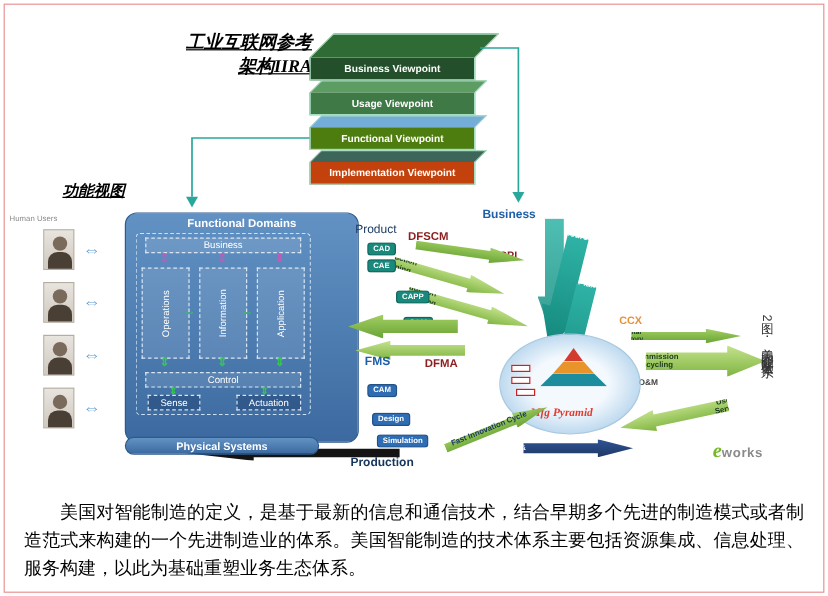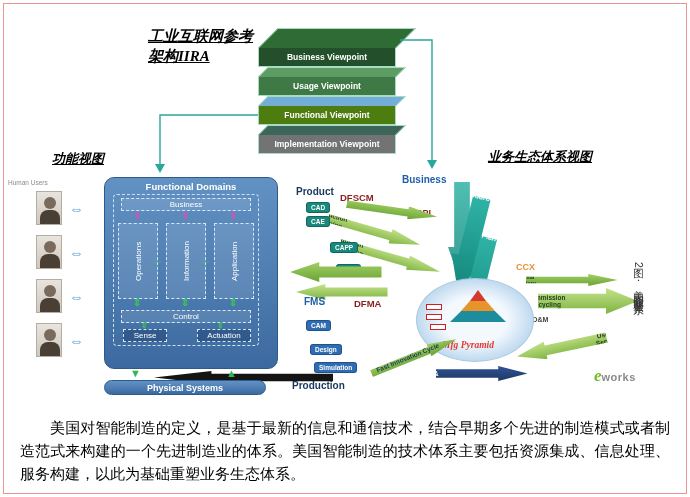--- a/index.html
+++ b/index.html
@@ -2,21 +2,21 @@
 <html><head>
 <meta charset="utf-8">
 <style>
   *{margin:0;padding:0;box-sizing:border-box;}
   html,body{background:#fff;}
   body{font-family:"Liberation Sans",sans-serif;}
   .canvas{position:relative;width:690px;height:497px;background:#fff;overflow:hidden;}
   .frame{position:absolute;inset:3px;border:1px solid #ec9393;}
   .abs{position:absolute;}
   .hand{font-family:"Liberation Serif",serif;font-style:italic;font-weight:bold;color:#000;}
-  .title{font-size:15px;line-height:20px;text-align:left;}
+  .title{font-size:15px;line-height:20px;text-align:right;}
   .title div{text-decoration:underline;}
   .sec-label{font-size:13px;text-decoration:underline;}
   .layer{position:absolute;left:0;width:138px;}
   .ltop{transform:skewX(-45deg);transform-origin:0 100%;border:1px solid #a6dcc0;border-bottom:none;}
   .lfront{height:19px;display:flex;align-items:center;justify-content:center;color:#fff;font-size:8.5px;font-weight:bold;border:1px solid #a6dcc0;border-top:none;}
   .fd-box{background:linear-gradient(180deg,#6292c4,#3c6aa0);border-radius:10px;border:1px solid #2e598c;}
   .fd-title{position:absolute;left:0;width:100%;color:#fff;font-size:9.5px;font-weight:bold;text-align:center;}
   .dashed-panel{position:absolute;border:1px dashed #cfe0f2;border-radius:4px;}
   .fd-bar{position:absolute;background:rgba(255,255,255,.10);border:1px dashed #d8e6f4;color:#fff;font-size:8px;display:flex;align-items:center;justify-content:center;text-align:center;}
   .fd-col{writing-mode:vertical-rl;transform:rotate(180deg);}
@@ -66,53 +66,52 @@
     <div class="layer" style="top:39px;">
       <div class="ltop" style="height:10px;background:#5d9c62;"></div>
       <div class="lfront" style="background:#3f7a46;">Usage Viewpoint</div>
     </div>
     <div class="layer" style="top:68px;">
       <div class="ltop" style="height:10px;background:#74aed8;"></div>
       <div class="lfront" style="background:#4d7c0f;">Functional Viewpoint</div>
     </div>
     <div class="layer" style="top:97px;">
       <div class="ltop" style="height:10px;background:#3e655a;"></div>
-      <div class="lfront" style="background:#737373;">Implementation Viewpoint</div>
+      <div class="lfront" style="background:#c2410c;">Implementation Viewpoint</div>
     </div>
   </div>
 
   <svg class="abs" width="690" height="497" viewBox="0 0 690 497" style="left:0;top:0;">
     <path d="M258 115 H160 V164" fill="none" stroke="#2aa79b" stroke-width="1.4"></path>
     <polygon points="155,164 165,164 160,173" fill="#2aa79b"></polygon>
     <path d="M400 40 H432 V160" fill="none" stroke="#2aa79b" stroke-width="1.4"></path>
     <polygon points="427,160 437,160 432,169" fill="#2aa79b"></polygon>
   </svg>
 
   <span class="abs hand sec-label" style="left:52px;top:150px;text-align:center;">功能视图</span>
-  <span class="abs hand sec-label" style="left:488px;top:148px;">业务生态体系视图</span>
 
   <span class="abs" style="left:8px;top:179px;font-size:6.5px;color:#8a8a8a;">Human Users</span>
   <div class="userrow" style="left:36px;top:191px;">
     <div class="avatar"></div>
     <span class="swap">⇔</span>
   </div>
   <div class="userrow" style="left:36px;top:235px;">
     <div class="avatar"></div>
     <span class="swap">⇔</span>
   </div>
   <div class="userrow" style="left:36px;top:279px;">
     <div class="avatar"></div>
     <span class="swap">⇔</span>
   </div>
   <div class="userrow" style="left:36px;top:323px;">
     <div class="avatar"></div>
     <span class="swap">⇔</span>
   </div>
 
-  <div class="abs fd-box" style="left:104px;top:177px;width:174px;height:192px;">
+  <div class="abs fd-box" style="left:104px;top:177px;width:195px;height:192px;">
     <div class="fd-title" style="top:3px;">Functional Domains</div>
     <div class="dashed-panel" style="left:8px;top:16px;width:146px;height:152px;"></div>
     <div class="fd-bar" style="left:16px;top:20px;width:130px;height:13px;">Business</div>
     <span class="glyph" style="left:28px;top:33px;font-size:10px;color:#c45ab8;">⇕</span>
     <span class="glyph" style="left:76px;top:33px;font-size:10px;color:#c45ab8;">⇕</span>
     <span class="glyph" style="left:124px;top:33px;font-size:10px;color:#c45ab8;">⇕</span>
     <div class="fd-bar fd-col" style="left:13px;top:45px;width:40px;height:76px;">Operations</div>
     <div class="fd-bar fd-col" style="left:61px;top:45px;width:40px;height:76px;">Information</div>
     <div class="fd-bar fd-col" style="left:109px;top:45px;width:40px;height:76px;">Application</div>
     <span class="glyph" style="left:48px;top:78px;font-size:10px;color:#35c94f;">⇔</span>
@@ -124,26 +123,26 @@
     <span class="glyph" style="left:36px;top:144px;font-size:8px;color:#35c94f;">⇕</span>
     <span class="glyph" style="left:112px;top:144px;font-size:8px;color:#35c94f;">⇕</span>
     <div class="fd-bar" style="left:18px;top:151px;width:44px;height:13px;background:rgba(0,20,60,.25);">Sense</div>
     <div class="fd-bar" style="left:92px;top:151px;width:54px;height:13px;background:rgba(0,20,60,.25);">Actuation</div>
   </div>
 
   <span class="abs glyph" style="left:130px;top:368px;font-size:11px;color:#2db84d;">▼</span>
   <div class="abs ar ar-l" style="left:154px;top:371px;width:48px;height:13px;background:#141414;"></div>
   <span class="abs glyph" style="left:226px;top:368px;font-size:11px;color:#2db84d;">▲</span>
 
-  <div class="abs phys" style="left:104px;top:380px;width:162px;height:15px;">Physical Systems</div>
+  <div class="abs phys" style="left:104px;top:364px;width:162px;height:15px;">Physical Systems</div>
 
   <div class="eco" style="left:290px;top:170px;width:352px;height:235px;">
     <div class="ar ar-d tealbg" style="left:158px;top:12px;width:28px;height:105px;opacity:.85;"></div>
     <span class="abs" style="left:112px;top:4px;color:#1f5fa8;font-weight:bold;font-size:10px;">Business</span>
-    <span class="abs" style="left:6px;top:16px;color:#16365c;font-weight:bold;font-size:10px;">Product</span>
+    <span class="abs" style="left:6px;top:16px;color:#16365c;font-weight:normal;font-size:10px;">Product</span>
     <span class="abs" style="left:50px;top:22px;color:#8b1f1f;font-weight:bold;font-size:9.5px;">DFSCM</span>
     <span class="abs" style="left:126px;top:38px;color:#8b1f1f;font-weight:bold;font-size:9px;">CPI</span>
     <div class="ar ar-d tealbg" style="left:164px;top:26px;width:32px;height:40px;font-size:7px;transform:rotate(14deg);">
         <span>Source</span>
       </div>
     <div class="ar ar-d tealbg" style="left:172px;top:66px;width:30px;height:36px;font-size:7px;transform:rotate(14deg);">
         <span>Plan</span>
       </div>
 
     <div class="ar ar-r g2" style="left:56px;top:34px;width:64px;height:13px;transform:rotate(8deg);"></div>

